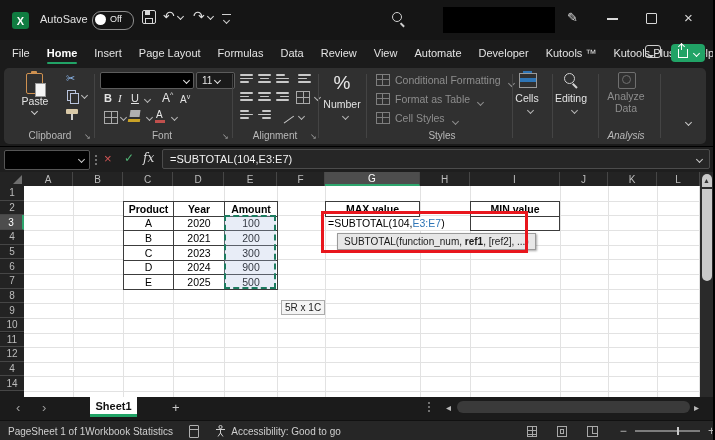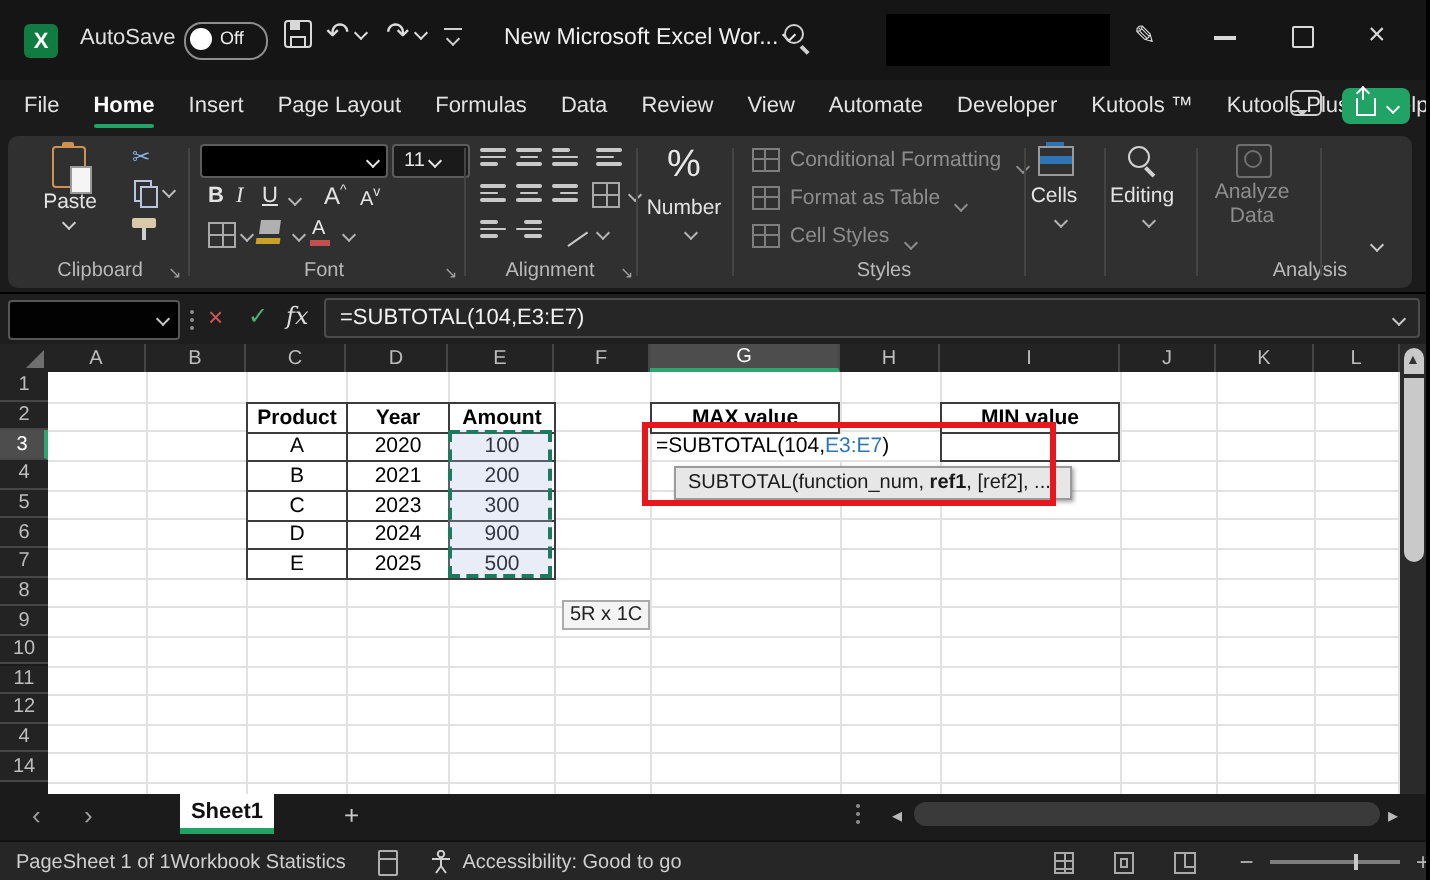--- a/index.html
+++ b/index.html
@@ -201,21 +201,20 @@
     <div id="xl-logo" class="abs">X</div>
     <span id="autosave-lbl" class="abs">AutoSave</span>
     <span id="autosave-toggle" class="abs">
       <span id="autosave-knob" class="abs"></span>
       <span id="autosave-state" class="abs">Off</span>
     </span>
     <span id="save-ico" class="abs"></span>
     <span id="undo-btn" class="abs tb-glyph"><span>↶</span><span class="chv"></span></span>
     <span id="redo-btn" class="abs tb-glyph"><span>↷</span><span class="chv"></span></span>
     <span id="more-cmds" class="abs"><span class="chv chv-plain"></span></span>
-    <span id="doc-title" class="abs"><span>New Microsoft Excel Wor...</span><span class="chv"></span></span>
     <span id="search-ico" class="abs mag"></span>
     <span id="redacted-box" class="abs"></span>
     <span id="pen-ico" class="abs">✎</span>
     <span id="min-btn" class="abs"></span>
     <span id="max-btn" class="abs"></span>
     <span id="close-btn" class="abs">×</span>
   </div>
 
   <div id="menubar" class="abs">
       <span class="menu-item">File</span>
@@ -356,21 +355,21 @@
     <div class="rdiv" style="left:548px;"></div>
 
     <span id="editing-ico" class="abs mag2"></span>
     <div class="abs rbtn-label" style="left:546px;top:24px;width:42px;">Editing</div>
     <span class="sm-chv chv" style="left:565px;top:40px;"></span>
     <div class="rdiv" style="left:594px;"></div>
 
     <span id="analyze-ico" class="abs"></span>
     <div class="abs rbtn-label dim" style="left:600px;top:22px;width:44px;">Analyze</div>
     <div class="abs rbtn-label dim" style="left:600px;top:34px;width:44px;">Data</div>
-    <div class="grp-label" style="left:623px;width:56px;">Analysis</div>
+    <div class="grp-label" style="left:594px;width:56px;font-style:italic;">Analysis</div>
     <div class="rdiv" style="left:656px;"></div>
     <span id="ribbon-collapse" class="abs chv chv-plain"></span>
   </div>
 
   <div id="formulabar" class="abs">
     <div id="name-box" class="abs">
         <span class="chv chv-plain"></span>
       </div>
     <span id="fb-dots" class="vdots"></span>
     <span id="fb-cancel" class="abs">×</span>

